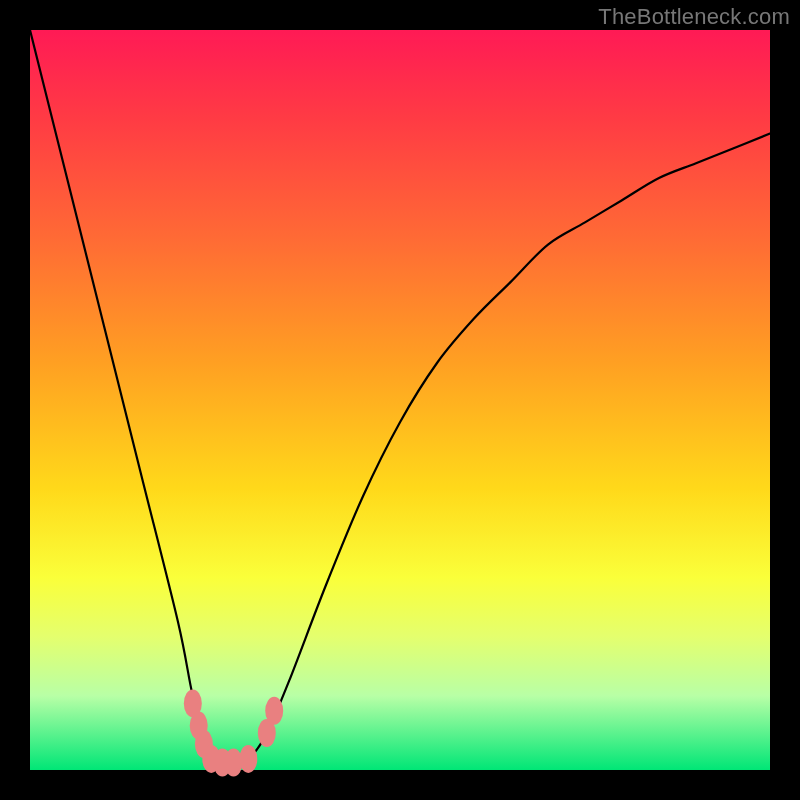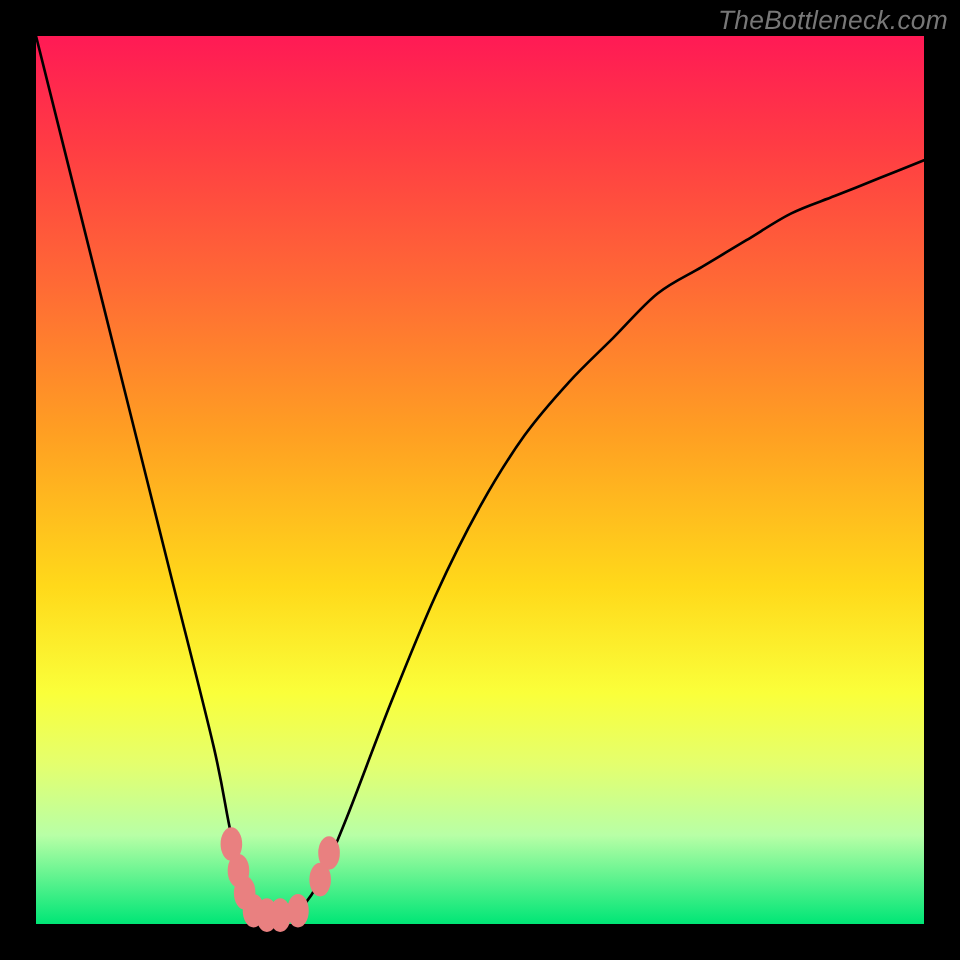--- a/index.html
+++ b/index.html
@@ -11,21 +11,20 @@
     overflow: hidden;
     font-family: Arial, Helvetica, sans-serif;
   }
   .frame {
     position: absolute;
     left: 0;
     top: 0;
     width: 800px;
     height: 800px;
     background: #000;
-    font-style: italic;
   }
   .plot {
     position: absolute;
     left: 30px;
     top: 30px;
     width: 740px;
     height: 740px;
     background: linear-gradient(to bottom,
       #ff1a55 0%,
       #ff3b44 12%,

